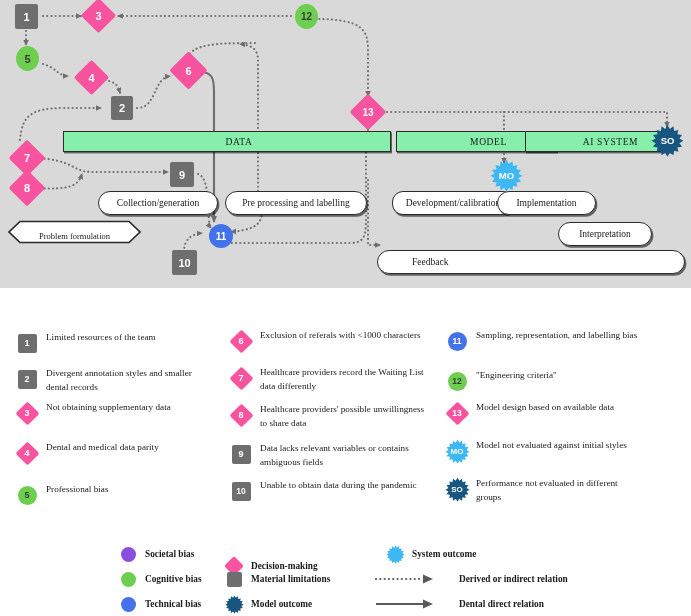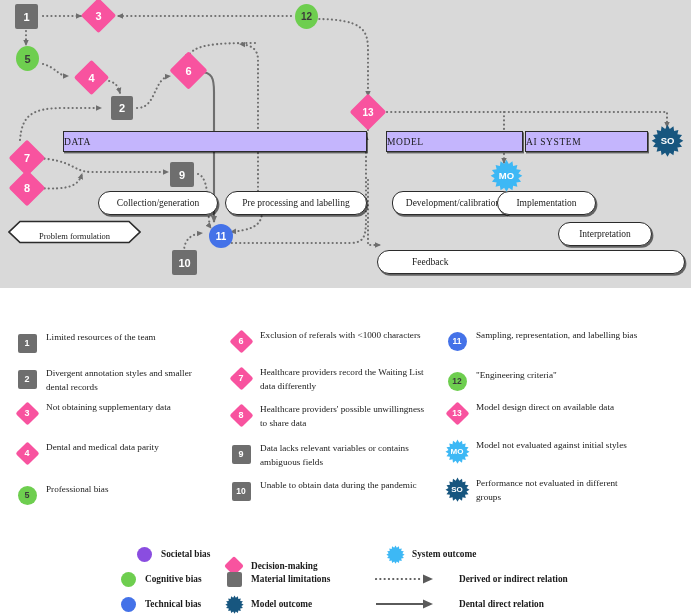--- a/index.html
+++ b/index.html
@@ -81,31 +81,32 @@
     position: relative;
     color: #fff;
     font-family: "Liberation Sans", sans-serif;
     font-weight: bold;
     z-index: 3;
   }
 
   
   .stage-bar {
     position: absolute;
-    background: #c4b5fd;
+    background: #86efac;
     border: 1.6px solid #2b2b2b;
     display: flex;
     align-items: center;
-    justify-content: flex-start;
+    justify-content: center;
     font-family: "Liberation Serif", serif;
     font-size: 9.5px;
     letter-spacing: .6px;
     color: #1a1a1a;
     z-index: 4;
     box-shadow: 1px 1.4px 0 rgba(0,0,0,.55);
+    padding-left: 24px;
   }
 
   
   .pill {
     position: absolute;
     background: #ffffff;
     border: 1.7px solid #2b2b2b;
     border-radius: 40px;
     display: flex;
     align-items: center;
@@ -275,21 +276,21 @@
     </g>
 
     <g fill="none" stroke="#6e6e6e" stroke-width="2.1">
       <path d="M200,72 C212,72 214,78 214,92 L214,222" marker-end="url(#arrowSolid)"></path>
     </g>
   </svg>
 
   <div class="stage-bar" style="left:63px; top:131px; width:302px; height:19px;">
     <span>DATA</span>
   </div>
-  <div class="stage-bar" style="left:386px; top:131px; width:135px; height:19px;">
+  <div class="stage-bar" style="left:396px; top:131px; width:135px; height:19px;">
     <span>MODEL</span>
   </div>
   <div class="stage-bar" style="left:525px; top:131px; width:121px; height:19px;">
     <span>AI SYSTEM</span>
   </div>
 
   <div class="pill" style="left:98px; top:191px; width:118px; height:22px;">
     <span>Collection/generation</span>
   </div>
   <div class="pill" style="left:225px; top:191px; width:140px; height:22px;">
@@ -474,42 +475,42 @@
       <span class="g-circle" style="background:#6ece4f;"></span>
       <span class="g-num" style="font-size:8.5px; color:#3a3a3a;">12</span>
     </span>
     <span class="legend-text">"Engineering criteria"</span>
   </div>
   <div class="legend-item" style="left:444px; top:112px;">
     <span class="legend-glyph">
       <span class="g-diamond"></span>
       <span class="g-num" style="font-size:8.5px;">13</span>
     </span>
-    <span class="legend-text">Model design direct on available data</span>
+    <span class="legend-text">Model design based on available data</span>
   </div>
   <div class="legend-item" style="left:444px; top:150px;">
     <span class="legend-glyph">
       <svg width="25" height="25" viewBox="0 0 100 100" xmlns="http://www.w3.org/2000/svg">
         <polygon fill="#3db8f5" points="50,2 57,15 68,7 70,21 83,18 80,31 94,33 86,44 98,51 86,58 94,69 80,71 83,84 70,81 68,95 57,87 50,99 43,87 32,95 30,81 17,84 20,71 6,69 14,58 2,51 14,44 6,33 20,31 17,18 30,21 32,7 43,15"></polygon>
       </svg>
       <span class="g-num" style="font-size:8px;">MO</span>
     </span>
     <span class="legend-text">Model not evaluated against initial styles</span>
   </div>
   <div class="legend-item" style="left:444px; top:188px;">
     <span class="legend-glyph">
       <svg width="25" height="25" viewBox="0 0 100 100" xmlns="http://www.w3.org/2000/svg">
         <polygon fill="#17567f" points="50,2 57,15 68,7 70,21 83,18 80,31 94,33 86,44 98,51 86,58 94,69 80,71 83,84 70,81 68,95 57,87 50,99 43,87 32,95 30,81 17,84 20,71 6,69 14,58 2,51 14,44 6,33 20,31 17,18 30,21 32,7 43,15"></polygon>
       </svg>
       <span class="g-num" style="font-size:8px;">SO</span>
     </span>
     <span class="legend-text">Performance not evaluated in different groups</span>
   </div>
 
-  <div class="key-item" style="left:132px; top:255px;">
+  <div class="key-item" style="left:116px; top:255px;">
     <span class="key-glyph">
       <span class="k-circle" style="background:#8a4de0;"></span>
     </span>
     <span class="key-label">Societal bias</span>
   </div>
   <div class="key-item" style="left:116px; top:280px;">
     <span class="key-glyph">
       <span class="k-circle" style="background:#6ece4f;"></span>
     </span>
     <span class="key-label">Cognitive bias</span>

